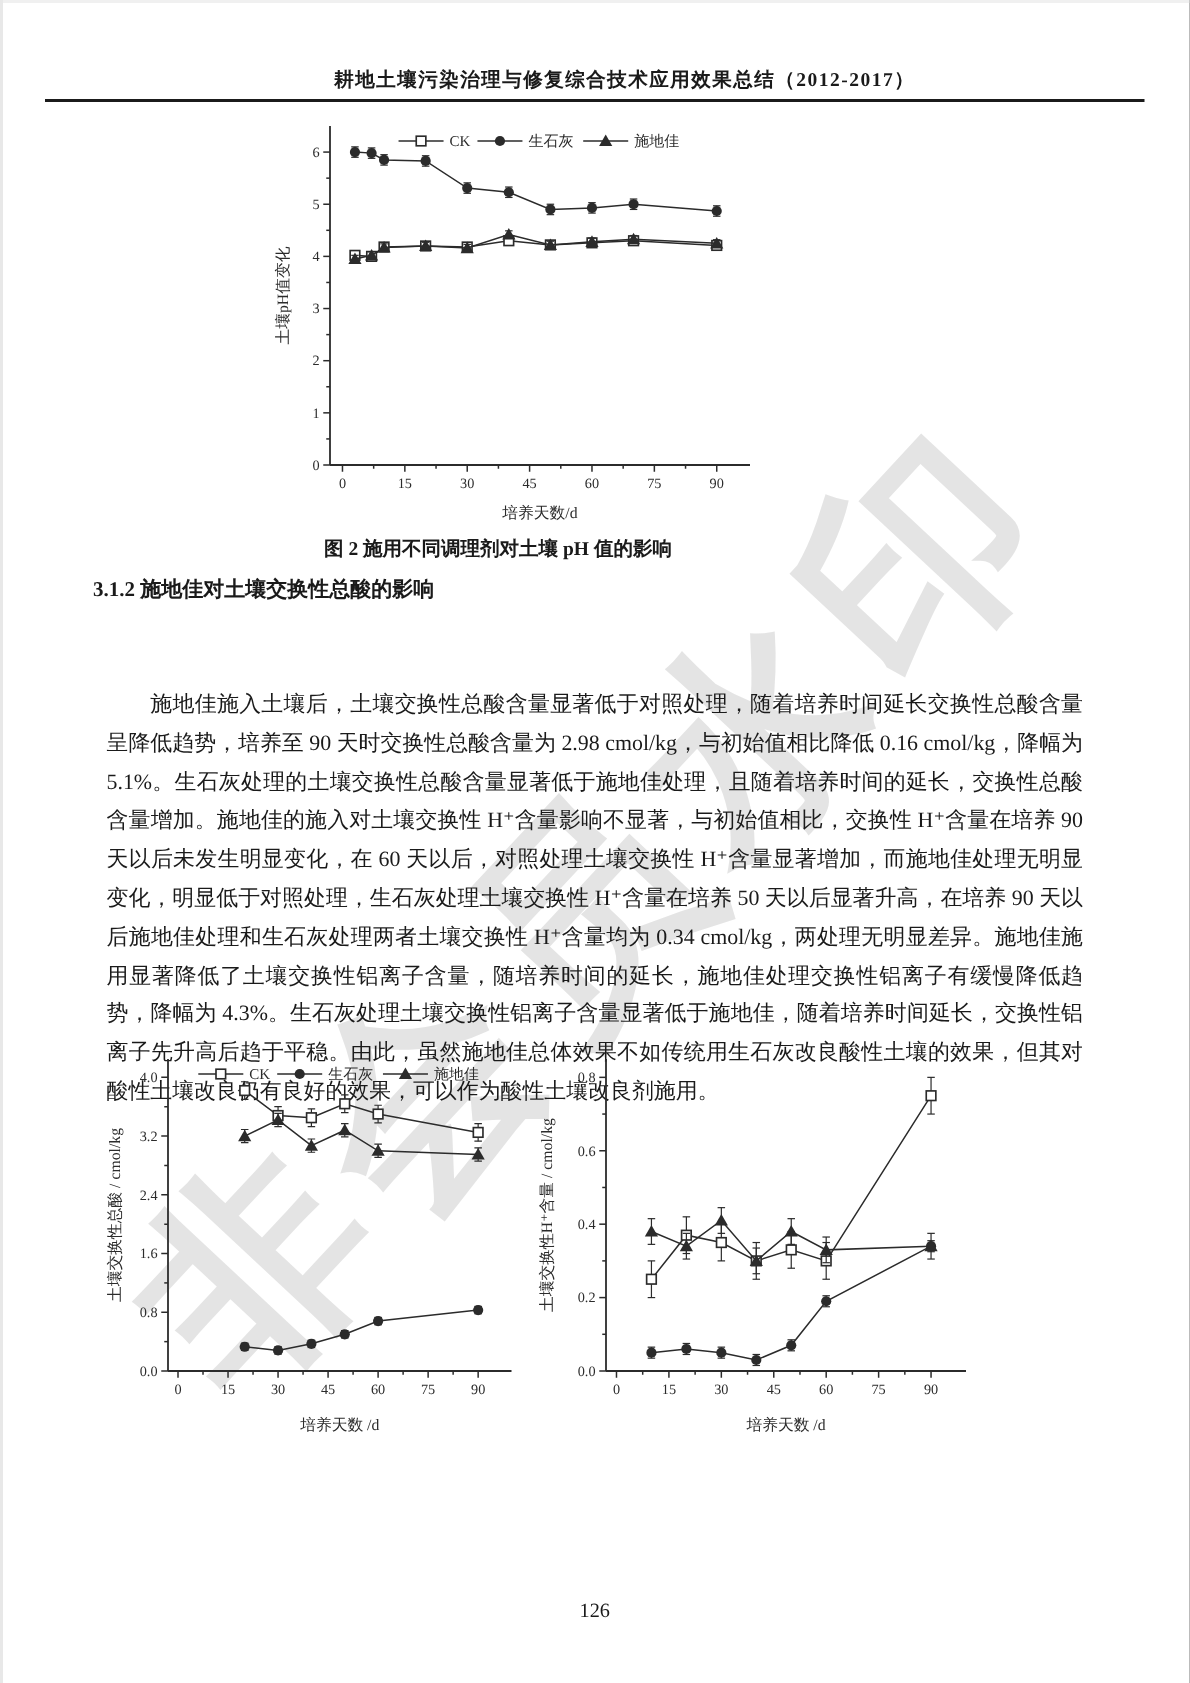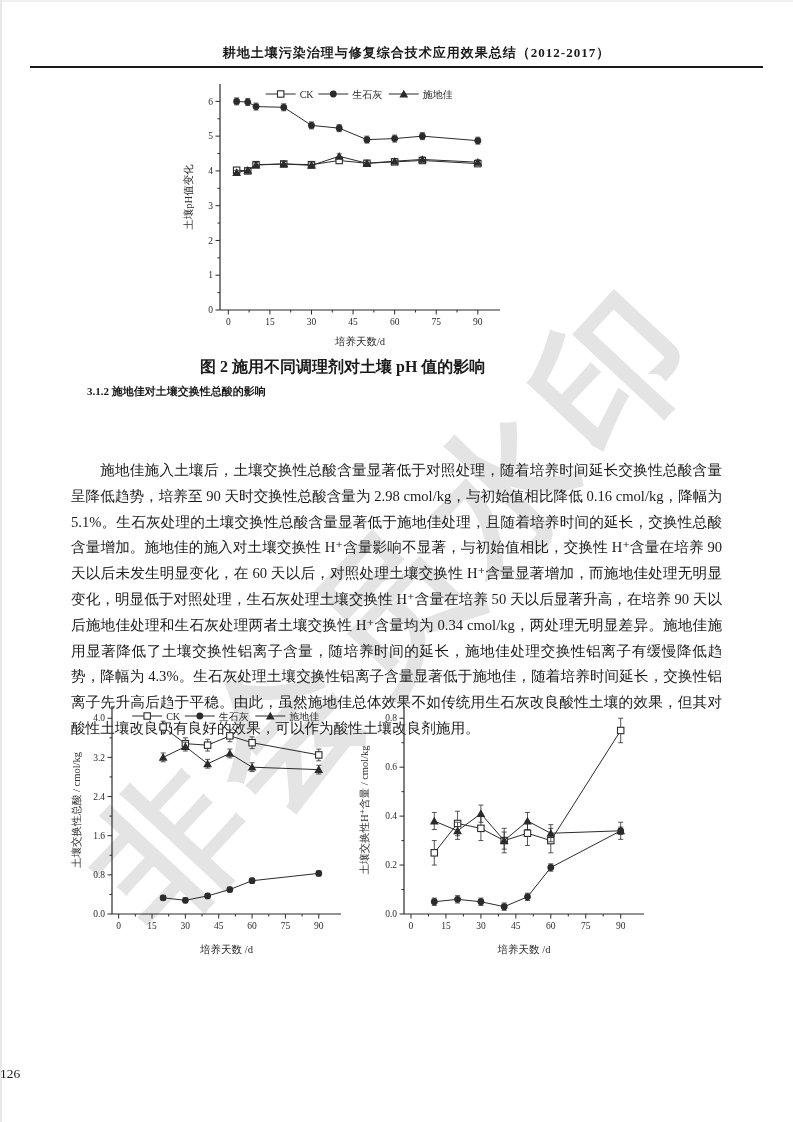--- a/index.html
+++ b/index.html
@@ -32,35 +32,35 @@
   .header-rule{
     position:absolute;top:66px;left:30px;right:30px;
     border-top:2px solid #1b1b1b;height:0;
   }
   .chart-box{position:absolute;}
   .chart-ph{left:182px;top:78px;}
   .chart-acid{left:70px;top:698px;}
   .chart-h{left:358px;top:698px;}
   svg text{font-family:"Liberation Serif","DejaVu Serif",serif;}
   .fig-caption{
-    position:absolute;top:357px;left:200px;width:330px;
-    text-align:left;font-size:16px;font-weight:bold;
+    position:absolute;top:357px;left:167px;width:330px;
+    text-align:center;font-size:13px;font-weight:bold;
   }
   .section-heading{
-    position:absolute;top:384px;left:87px;width:660px;
-    font-size:11px;font-weight:bold;
+    position:absolute;top:384px;left:62px;width:660px;
+    font-size:14px;font-weight:bold;
   }
   .body-paragraph{
     position:absolute;top:410px;left:71px;width:651px;
     font-size:14.6px;line-height:25.8px;
     text-align:justify;text-indent:2em;margin-top:48px;
   }
   .page-number{
     position:absolute;top:1066px;left:0;width:100%;
-    font-size:13.5px;
+    text-align:center;font-size:13.5px;
   }
 </style>
 </head>
 <body>
 
 <div class="page">
 
   <div class="watermark">非会员水印</div>
 
   <div class="content">

